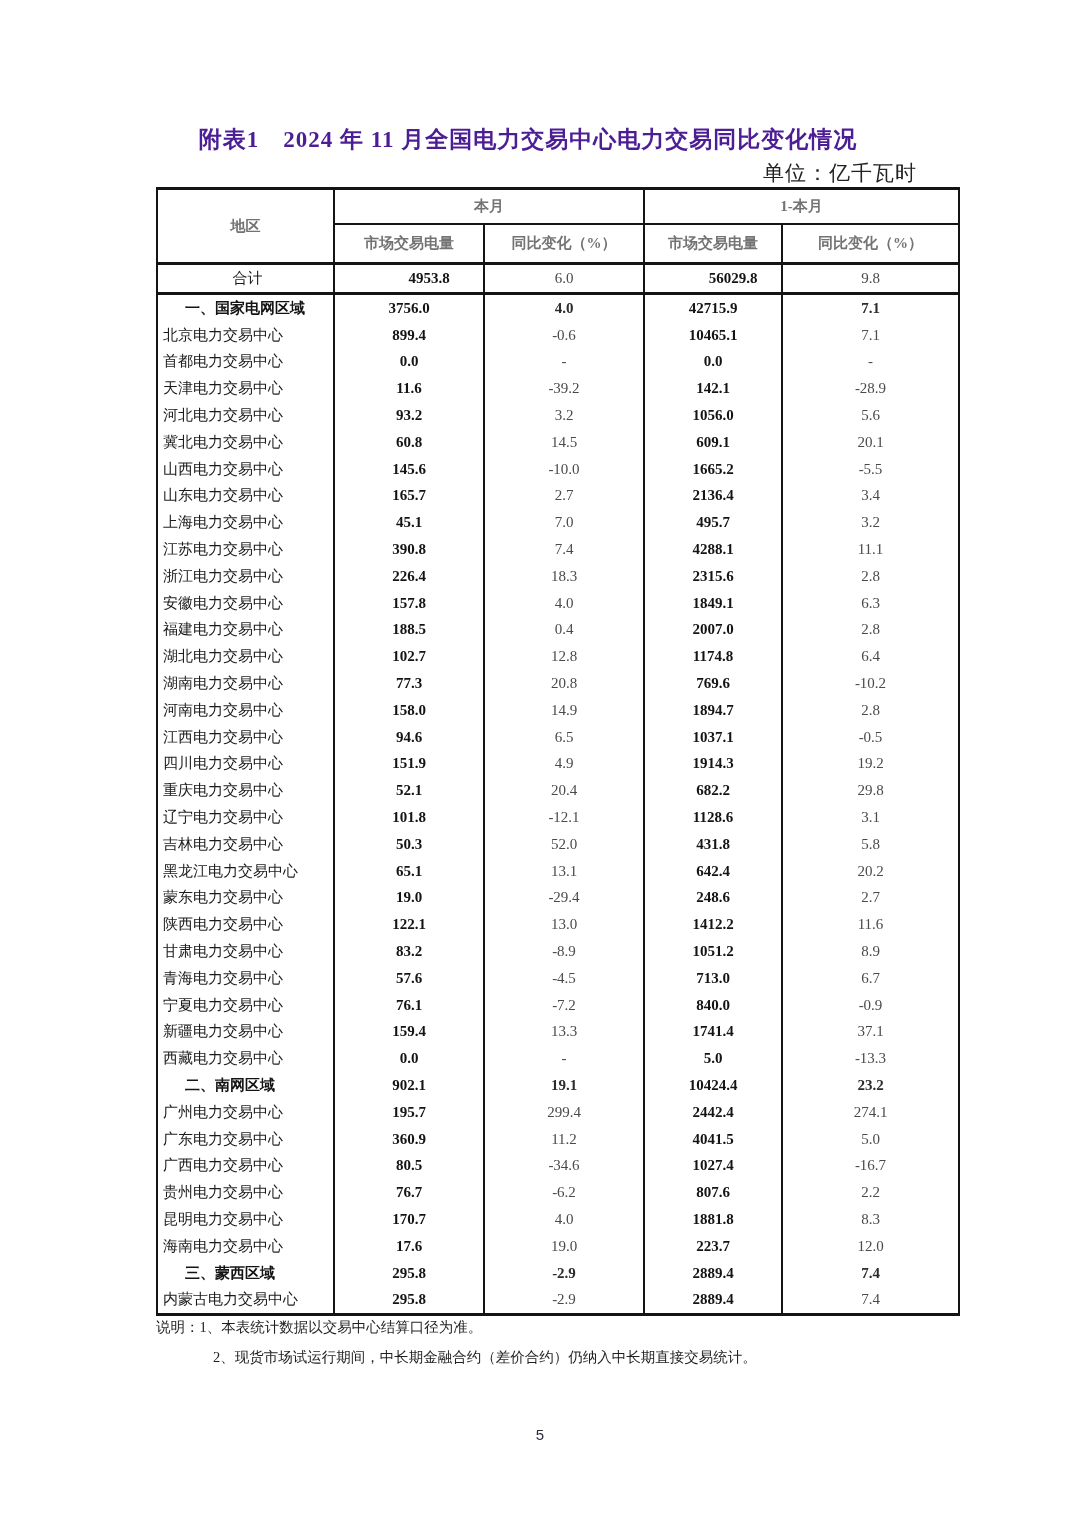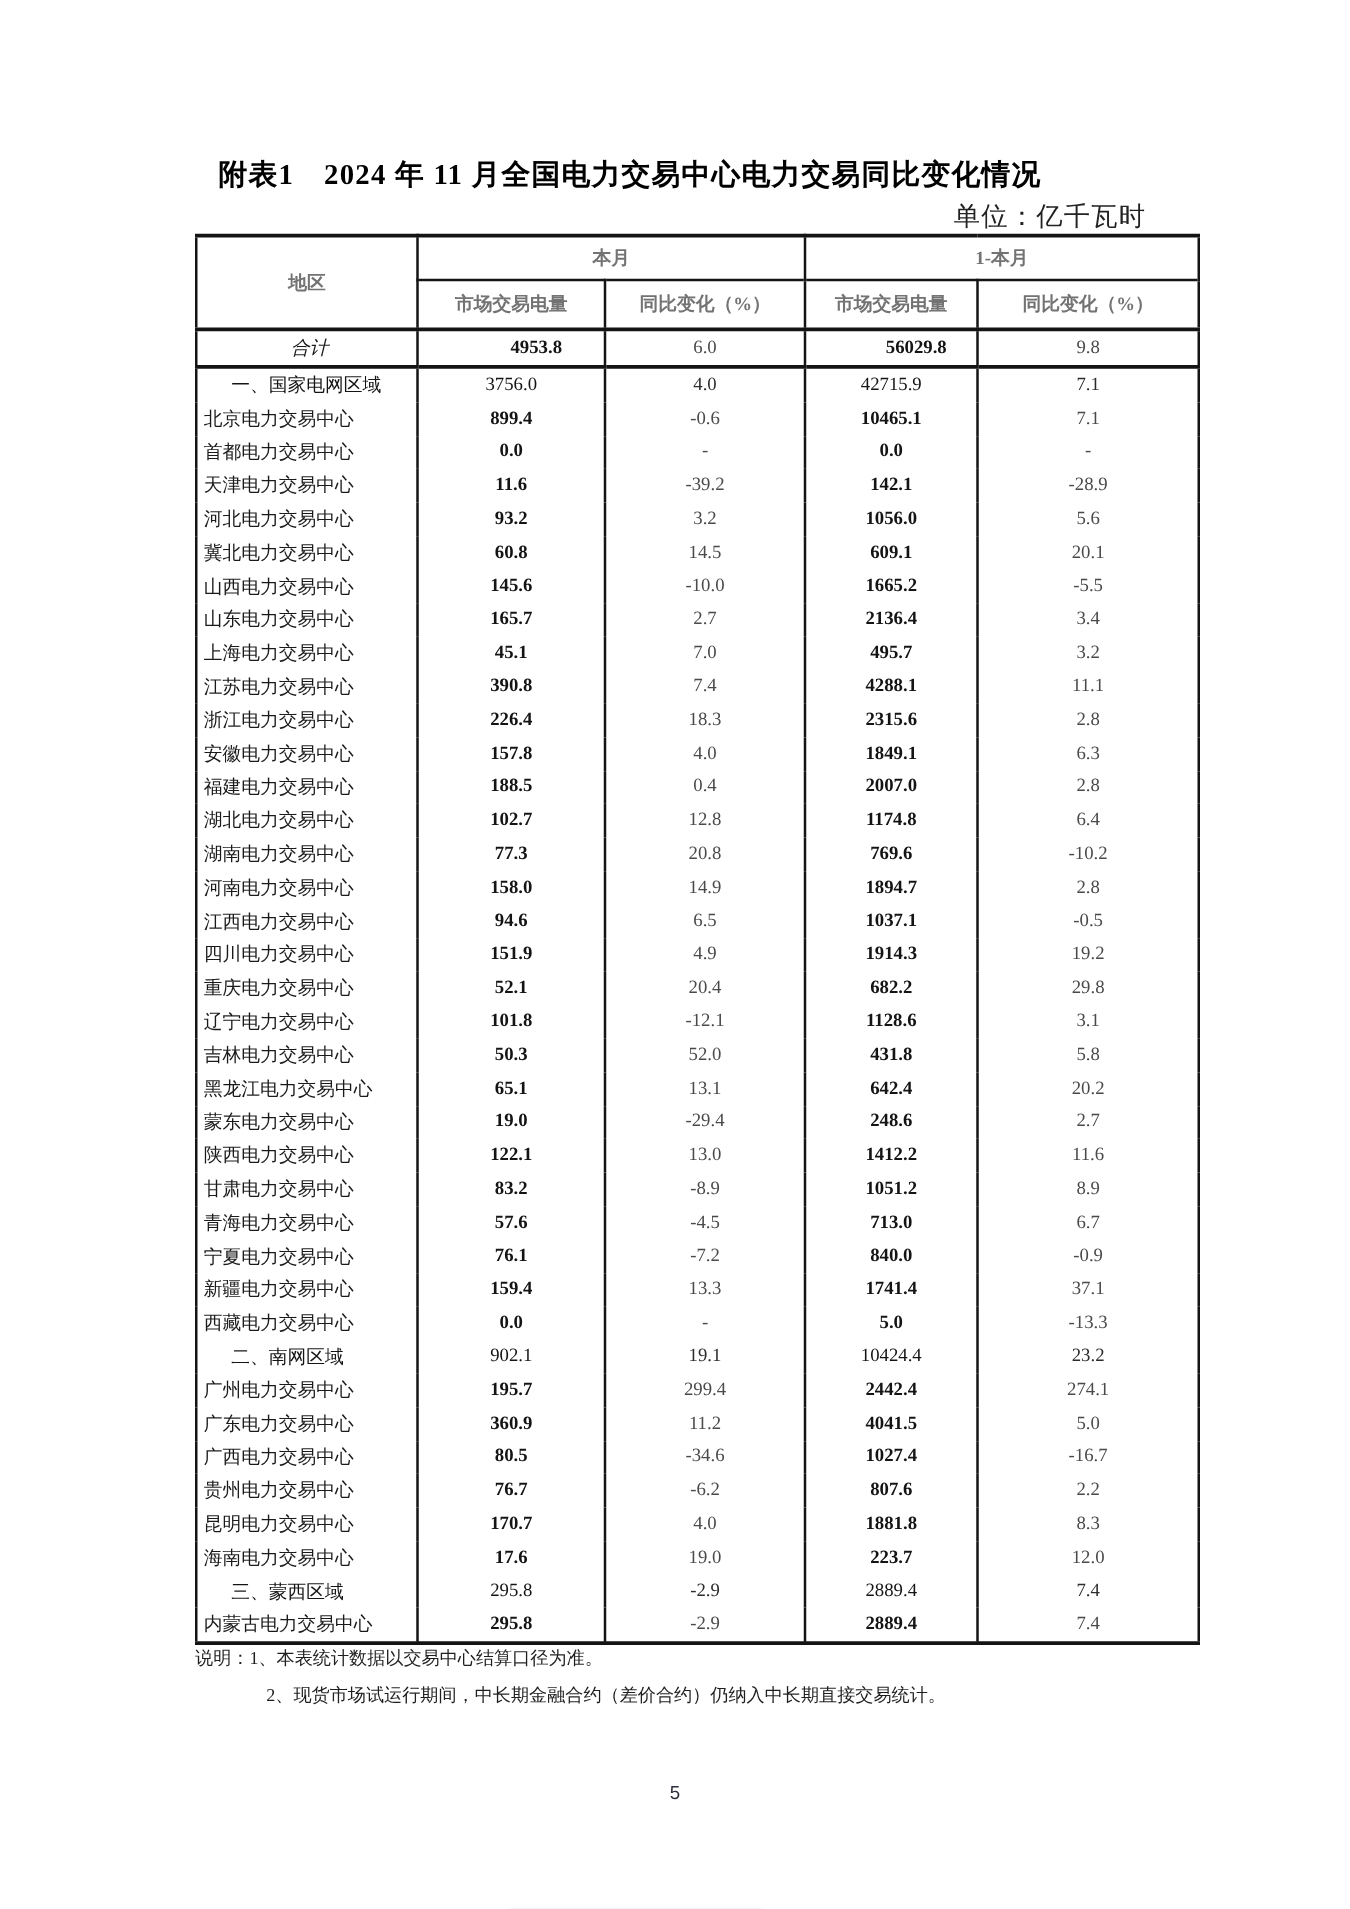--- a/index.html
+++ b/index.html
@@ -8,21 +8,22 @@
     width:1080px;height:1527px;
     background:#ffffff;
     font-family:"Liberation Serif","DejaVu Serif",serif;
     color:#1a1a1a;
     overflow:hidden;
   }
   .doc-title{
     position:absolute;top:124px;left:0;width:1008px;
     text-align:center;
     font-size:23px;font-weight:bold;letter-spacing:1px;
-    color:#000000;
+    color:#4c1d95;
+    padding-left:24px;
   }
   .unit-label{
     position:absolute;top:159px;right:163px;
     font-size:21px;letter-spacing:1px;color:#222;
   }
   table.trade{
     position:absolute;left:156px;top:187px;
     width:802px;
     border-collapse:collapse;table-layout:fixed;
     font-size:15px;
@@ -34,25 +35,25 @@
     padding:0;overflow:hidden;white-space:nowrap;
   }
   .trade thead th{font-weight:bold;text-align:center;color:#737373;}
   .trade thead tr.grp th{height:33px;}
   .trade thead tr.sub th{height:37px;border-top:2px solid #141414;}
   .trade thead{border-bottom:3px solid #141414;}
   .trade thead th.region-th{border-top:none;}
   .trade tbody td{height:26.8px;text-align:center;}
   .trade tbody tr.total td{height:27px;border-bottom:3px solid #141414;}
   .trade td.name{text-align:left;padding-left:5px;}
-  .trade tr.total td.name{text-align:center;padding-left:4px;font-style:italic;}
+  .trade tr.total td.name{text-align:center;padding-left:4px;}
   .trade tr.region td.name{padding-left:27px;}
   .trade td.qty{font-weight:bold;color:#141414;}
   .trade td.pct{font-weight:normal;color:#4a4a4a;}
-  .trade tr.region td{font-weight:normal;color:#141414;margin-top:32px;}
+  .trade tr.region td{font-weight:bold;color:#141414;margin-top:32px;}
   .trade tr.region td.pct{color:#2c2c2c;}
   .trade tr.total td.qty{font-weight:bold;padding-left:40px;}
   .notes{
     position:absolute;left:156px;top:1312px;
     font-size:14.5px;line-height:30px;color:#1f1f1f;width:760px;
   }
   .notes .note2{margin-left:57px;}
   .page-num{
     position:absolute;top:1426px;left:0;width:1080px;
     text-align:center;font-size:15px;color:#2b2f3a;

